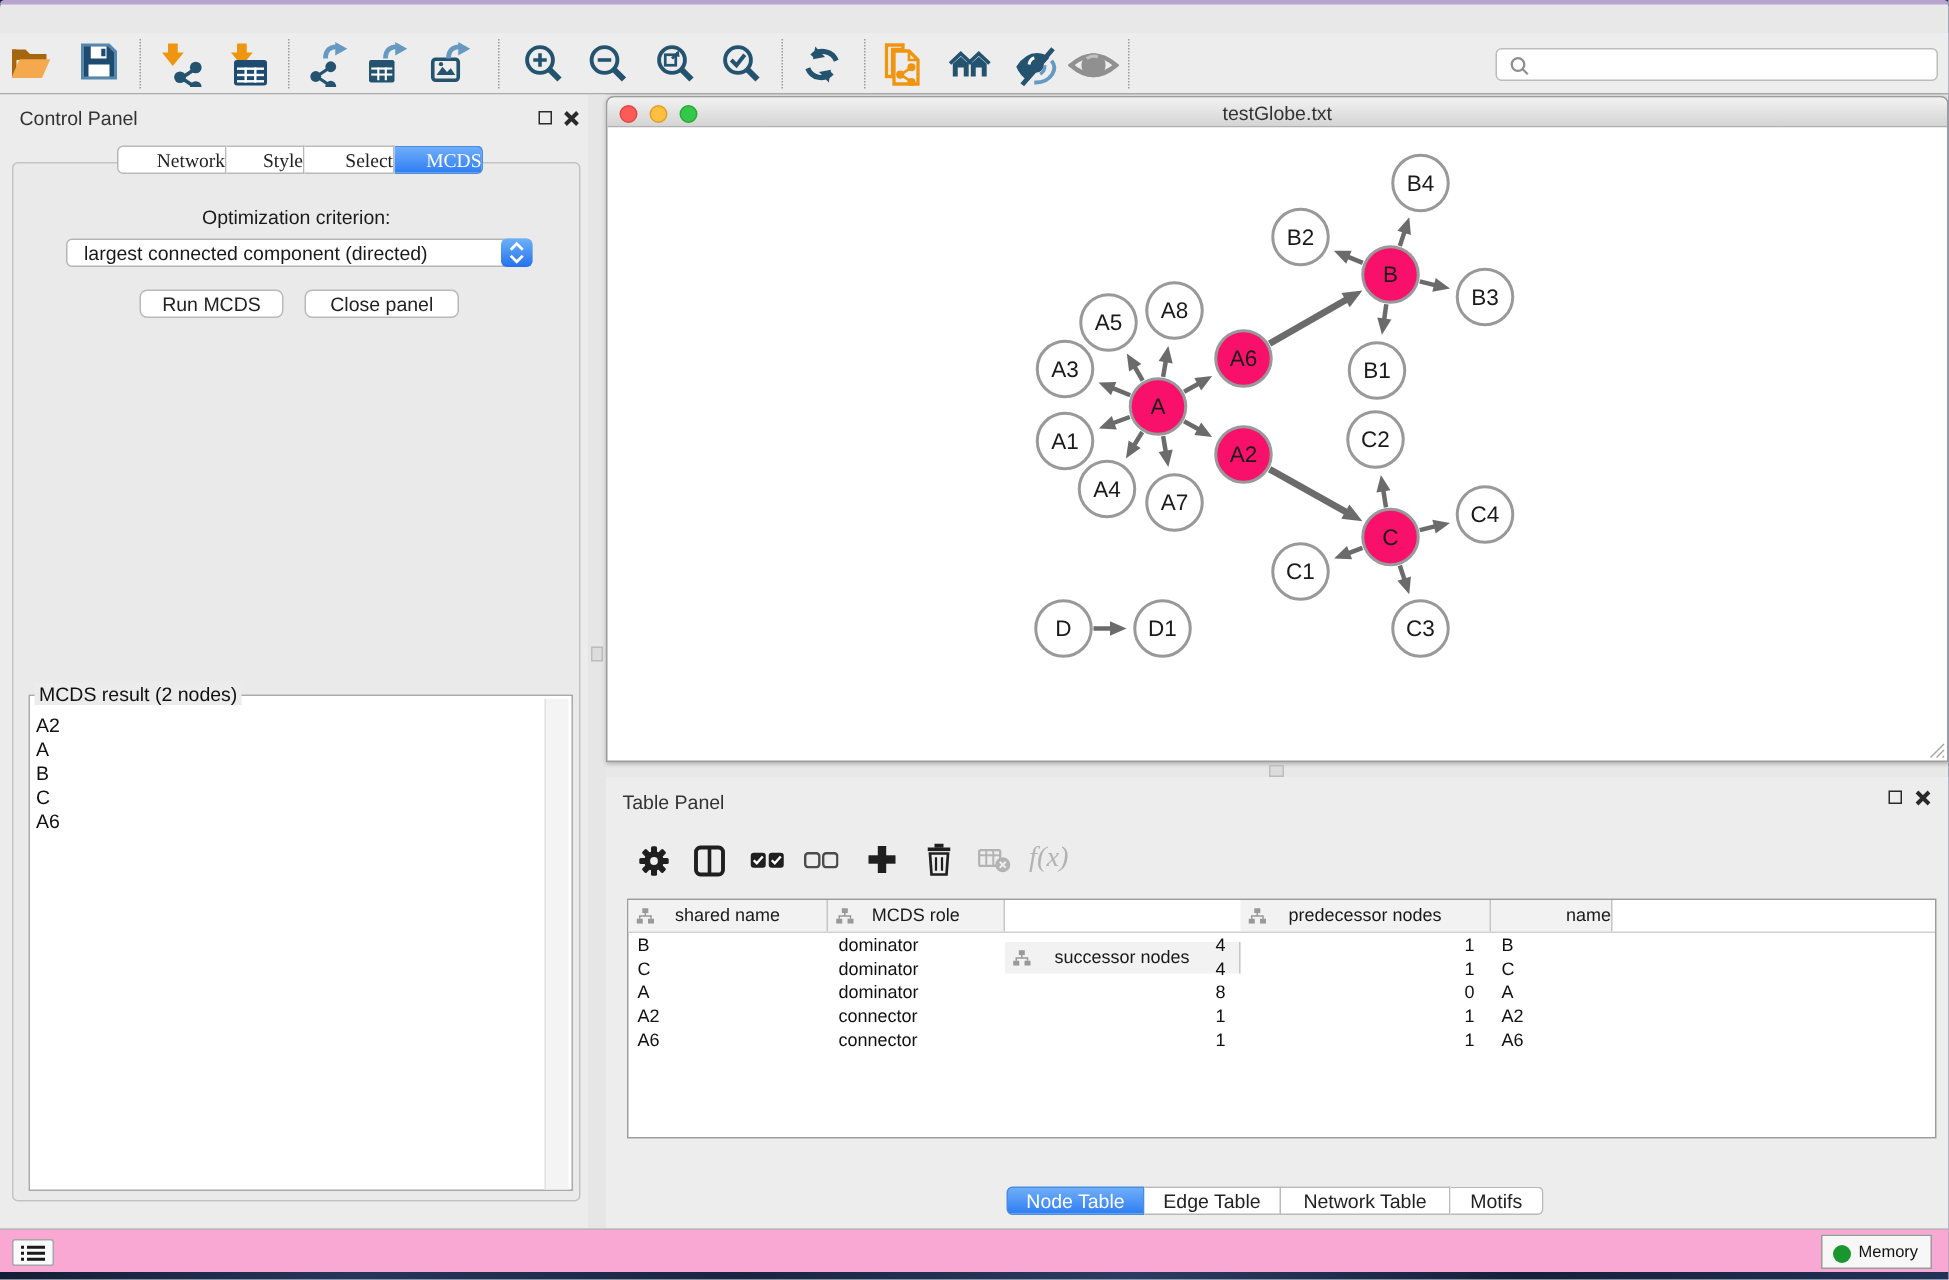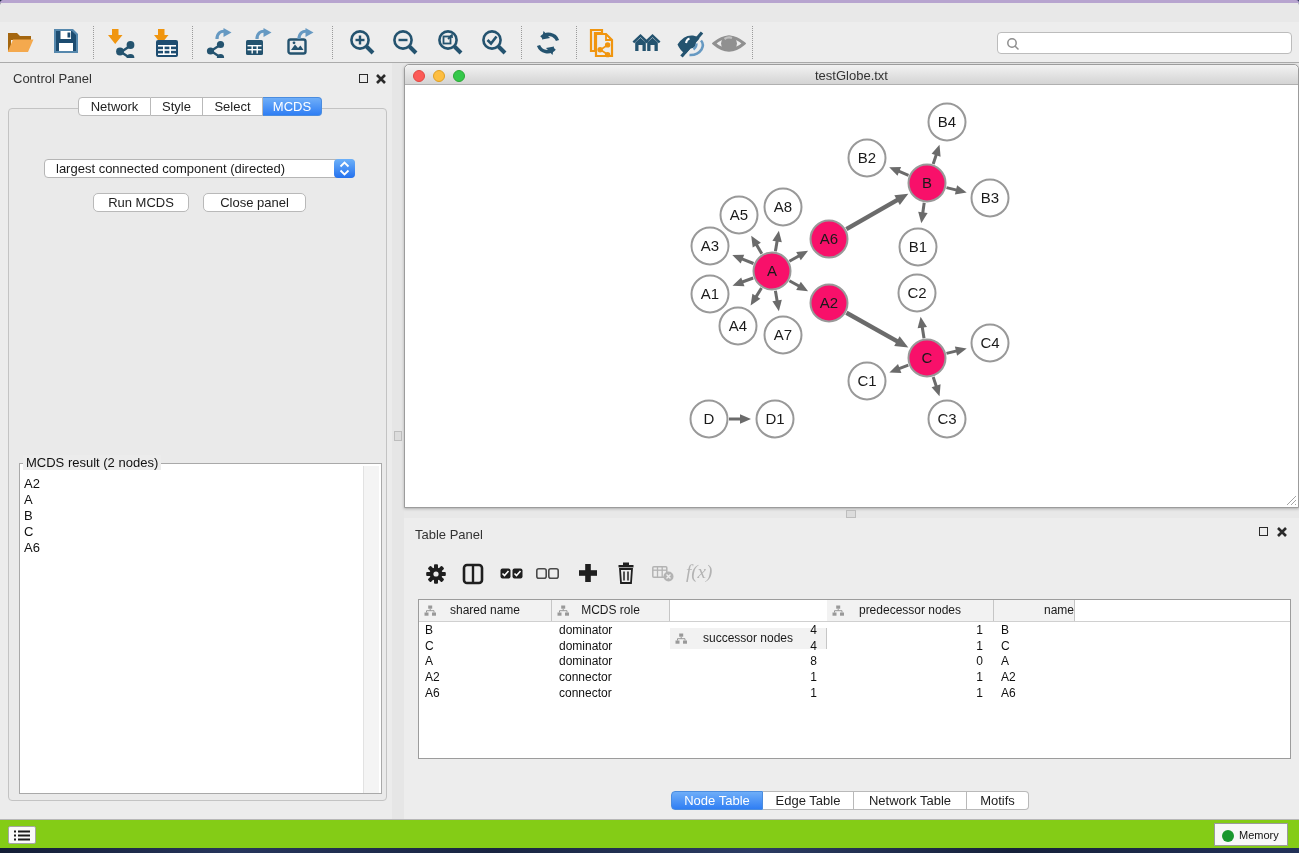--- a/index.html
+++ b/index.html
@@ -10,35 +10,35 @@
 .light { position:absolute; top:6px; width:12px; height:12px; border-radius:50%; }
 #title-txt { position:absolute; top:4px; width:100%; text-align:center; font-size:13px; color:#494949; }
 #toolbar { position:absolute; left:0; top:22px; width:1299px; height:41px; background:#ededed; border-bottom:1px solid #ababab; }
 .tsep { position:absolute; top:4px; height:33px; width:0; border-left:1px dotted #9a9a9a; }
 .ticon { position:absolute; top:29px; }
 #searchbox { position:absolute; left:997px; top:32px; width:295px; height:22px; background:#fff; border:1px solid #bcbcbc; border-radius:4px; }
 
 #cpanel { position:absolute; left:0; top:63px; width:392px; height:756px; background:#ececec; }
 #splitv { position:absolute; left:392px; top:63px; width:12px; height:756px; background:#e6e6e6; }
 .ptitle { font-size:13px; color:#333; }
-.tab { position:absolute; top:0; height:19px; z-index:5; background:#fff; border:1px solid #b9b9b9; border-left:none; font-size:13px; color:#222; text-align:center; line-height:17px; }
+.tab { position:absolute; top:0; height:19px; z-index:5; background:#fff; border:1px solid #b9b9b9; border-left:none; font-size:13px; color:#222; text-align:right; line-height:17px;font-family:Liberation Serif, serif; }
 .tabsel { background:linear-gradient(#6faef8,#2f7ef4); color:#fff; border-color:#4a8cdf; }
 #cp-box { position:absolute; left:8px; top:45px; width:379px; height:693px; background:#eaeaea; border:1px solid #c3c3c3; border-radius:4px; }
 .btn { position:absolute; background:#fff; border:1px solid #b9b9b9; border-radius:5px; font-size:13px; color:#222; text-align:center; }
 #grpbox { position:absolute; border:1px solid #a9a9a9; background:#fff; }
 #grplabel { position:absolute; background:#ececec; font-size:13px; color:#111; padding:0 3px; }
 
 #netwin { position:absolute; left:404px; top:64px; width:895px; height:444px; background:#fff; border:1px solid #9c9c9c; border-radius:5px 5px 0 0; box-shadow:0 1px 3px rgba(0,0,0,0.25); }
 #nettitle { position:absolute; left:0; top:0; width:100%; height:20px; background:linear-gradient(#f2f2f2,#d4d4d4); border-bottom:1px solid #b0b0b0; border-radius:5px 5px 0 0; }
 #tpanel { position:absolute; left:404px; top:518px; width:895px; height:301px; background:#ededed; }
 #ttable { position:absolute; left:14px; top:81px; width:873px; height:160px; background:#fff; border:1px solid #9c9c9c; }
 .th { position:absolute; top:0; height:21px; background:#f2f2f2; border-right:1px solid #c6c6c6; font-size:12px; color:#1a1a1a; }
 .trow { position:absolute; font-size:12px; color:#111; height:16px; }
 .btab { position:absolute; top:0; height:19px; background:#fff; border:1px solid #b9b9b9; border-left:none; font-size:13px; color:#222; text-align:center; line-height:17px; }
-#statusbar { position:absolute; left:0; top:819px; width:1299px; height:29px; background:#84cc16; border-top:1px solid #b7b7b7; }
+#statusbar { position:absolute; left:0; top:819px; width:1299px; height:29px; background:#f9a8d4; border-top:1px solid #b7b7b7; }
 svg text { font-family:"Liberation Sans", sans-serif; }
 </style></head>
 <body>
 <div id="win">
   <div style="position:absolute;top:0;left:0;width:1299px;height:2.5px;background:#b7a4cf;border-radius:5px 5px 0 0;"></div>
   <div id="toolbar">
     <div class="tsep" style="left:93px;"></div>
       <div class="tsep" style="left:192px;"></div>
       <div class="tsep" style="left:332px;"></div>
       <div class="tsep" style="left:521px;"></div>
@@ -182,20 +182,21 @@
     <div class="ptitle abs" style="left:13px;top:8px;">Control Panel</div>
     <div class="abs" style="left:359px;top:11px;width:9px;height:9px;border:1.6px solid #2a2a2a;"></div>
       <svg class="abs" style="left:375px;top:10px" width="12" height="12" viewBox="0 0 12 12">
         <path d="M2,2 L10,10 M10,2 L2,10" stroke="#2a2a2a" stroke-width="2.6"></path>
       </svg>
     <div class="tab" style="left:78px;width:73px;border-radius:4px 0 0 4px;border-left:1px solid #b9b9b9;top:34px;">Network</div>
     <div class="tab" style="left:151px;width:52px;top:34px;">Style</div>
     <div class="tab" style="left:203px;width:60px;top:34px;">Select</div>
     <div class="tab tabsel" style="left:263px;width:59px;border-radius:0 4px 4px 0;top:34px;">MCDS</div>
     <div id="cp-box">
+      <div class="abs" style="left:0;top:28px;width:100%;text-align:center;font-size:13px;color:#1a1a1a;">Optimization criterion:</div>
       <div class="abs" id="combo" style="left:35px;top:50px;width:311px;height:19px;background:#fff;border:1px solid #b5b5b5;border-radius:4px;">
         <div class="abs" style="left:11px;top:1px;font-size:13px;color:#1a1a1a;">largest connected component (directed)</div>
         <div class="abs" style="right:-1px;top:-1px;width:21px;height:19px;border-radius:4px;background:linear-gradient(#6db1f9,#2471ee);">
           <svg width="21" height="19" viewBox="0 0 21 19">
               <path d="M6.5 7.5 L10.5 3.5 L14.5 7.5" fill="none" stroke="#fff" stroke-width="1.8"></path>
               <path d="M6.5 11.5 L10.5 15.5 L14.5 11.5" fill="none" stroke="#fff" stroke-width="1.8"></path>
             </svg>
         </div>
       </div>
       <div class="btn" style="left:84px;top:84px;width:96px;height:19px;line-height:17px;">Run MCDS</div>

